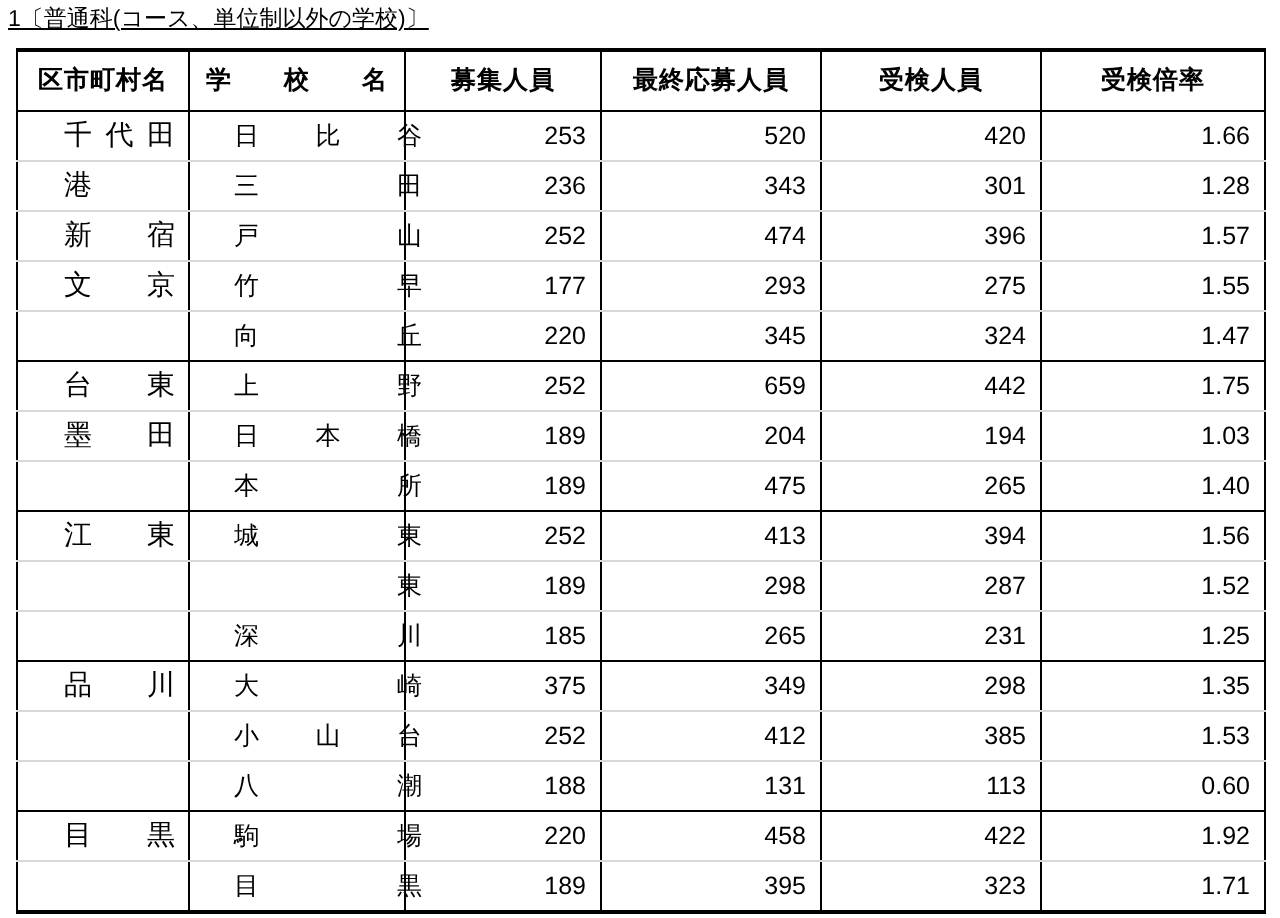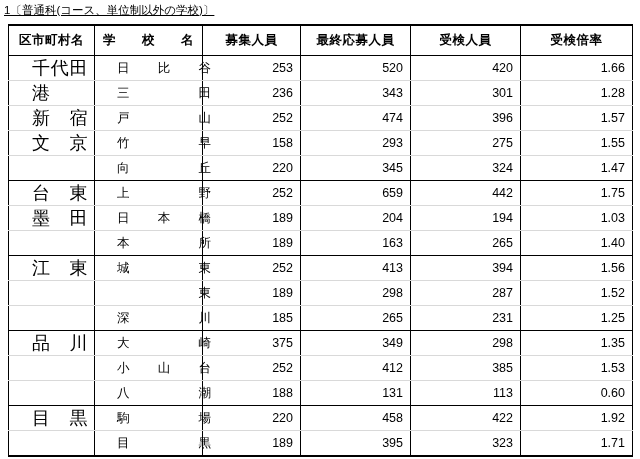--- a/index.html
+++ b/index.html
@@ -69,21 +69,21 @@
     border-bottom: 1px solid #d9d9d9;
   }
   tbody tr.grp-end td {
     border-bottom: 1px solid #000;
   }
   tbody tr.last-row td {
     border-bottom: 2px solid #000;
   }
   td.ward {
     text-align: center;
-    font-size: 18px;
+    font-size: 14px;
     letter-spacing: 0.5px;
     padding-right: 6px;
     text-align: right;
   }
   td.ward .spread {
     display: inline-block;
     text-align: justify;
     text-align-last: justify;
     width: 56px;
   }
@@ -161,21 +161,21 @@
             <td class="num">252</td>
             <td class="num">474</td>
             <td class="num">396</td>
             <td class="num">1.57</td>
           </tr>
           <tr>
             <td class="ward"><span class="spread">文　京</span></td>
             <td class="school">
               <span class="spread">竹　　　早</span>
             </td>
-            <td class="num">158</td>
+            <td class="num">177</td>
             <td class="num">293</td>
             <td class="num">275</td>
             <td class="num">1.55</td>
           </tr>
           <tr class="grp-end">
             <td class="ward"><span class="spread"></span></td>
             <td class="school">
               <span class="spread">向　　　丘</span>
             </td>
             <td class="num">220</td>
@@ -202,21 +202,21 @@
             <td class="num">204</td>
             <td class="num">194</td>
             <td class="num">1.03</td>
           </tr>
           <tr class="grp-end">
             <td class="ward"><span class="spread"></span></td>
             <td class="school">
               <span class="spread">本　　　所</span>
             </td>
             <td class="num">189</td>
-            <td class="num">163</td>
+            <td class="num">475</td>
             <td class="num">265</td>
             <td class="num">1.40</td>
           </tr>
           <tr>
             <td class="ward"><span class="spread">江　東</span></td>
             <td class="school">
               <span class="spread">城　　　東</span>
             </td>
             <td class="num">252</td>
             <td class="num">413</td>

